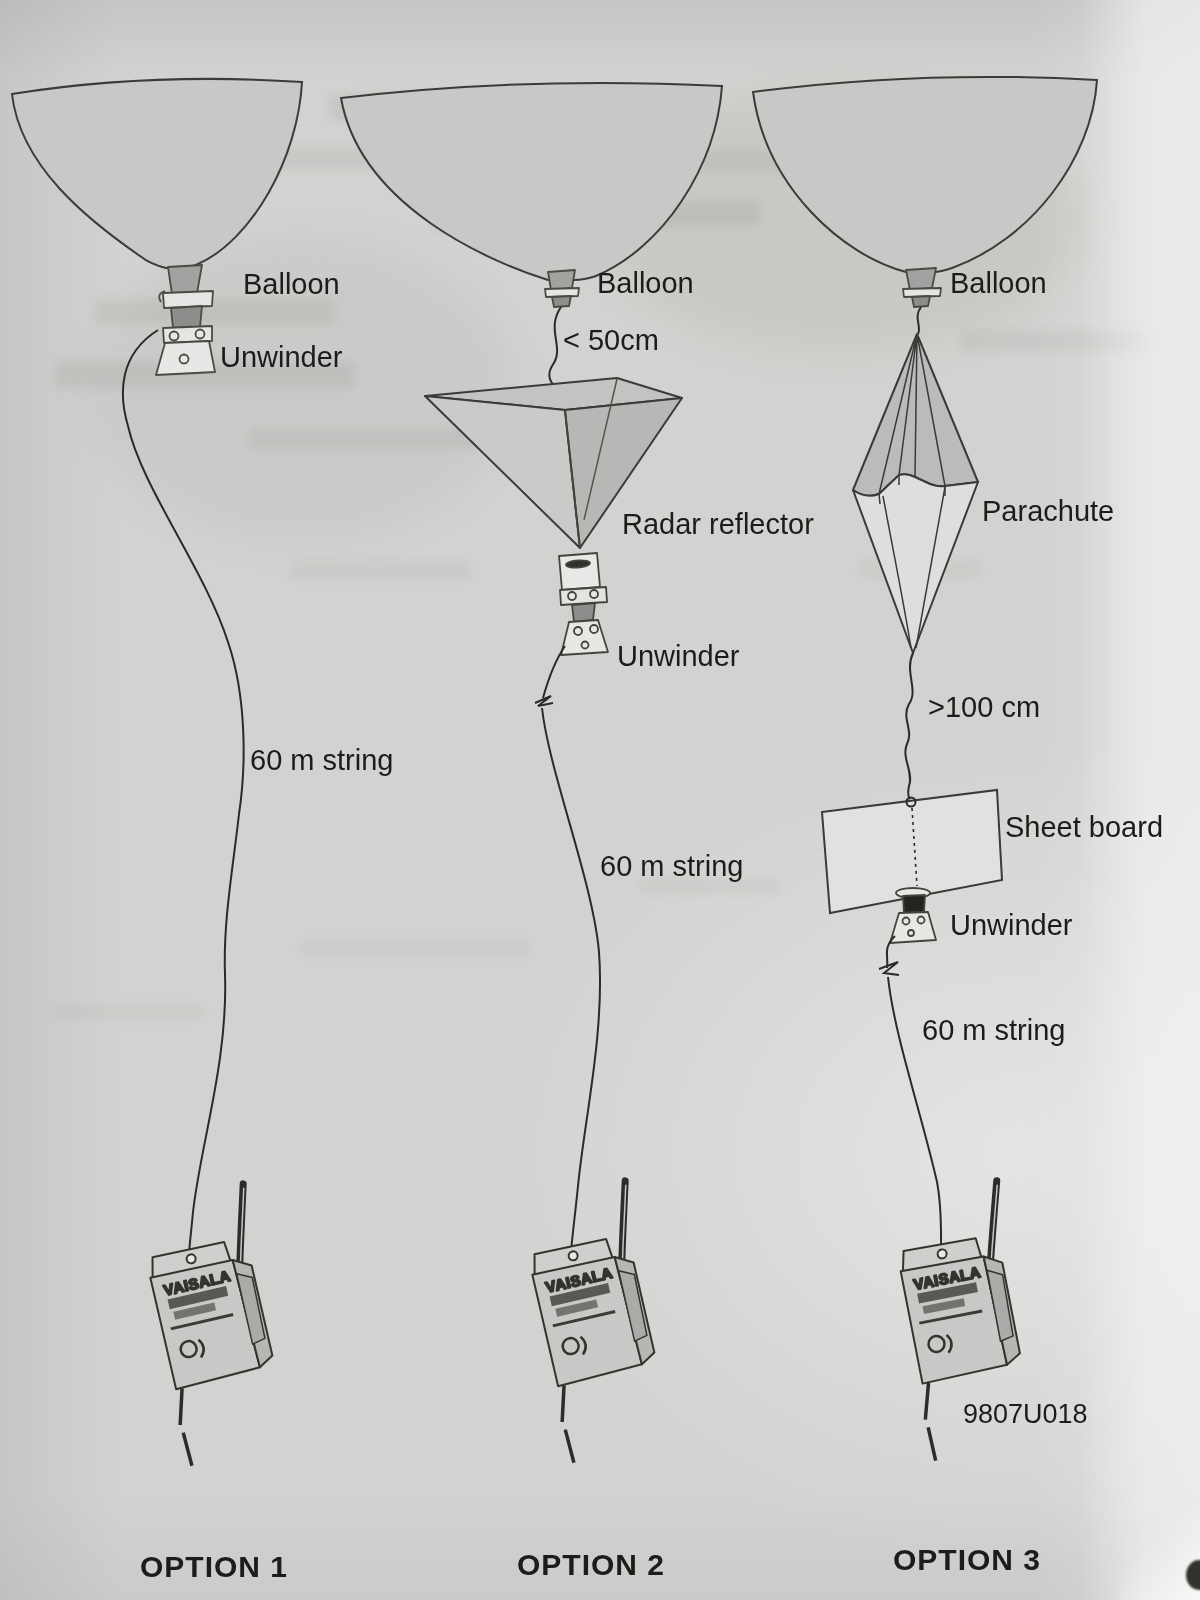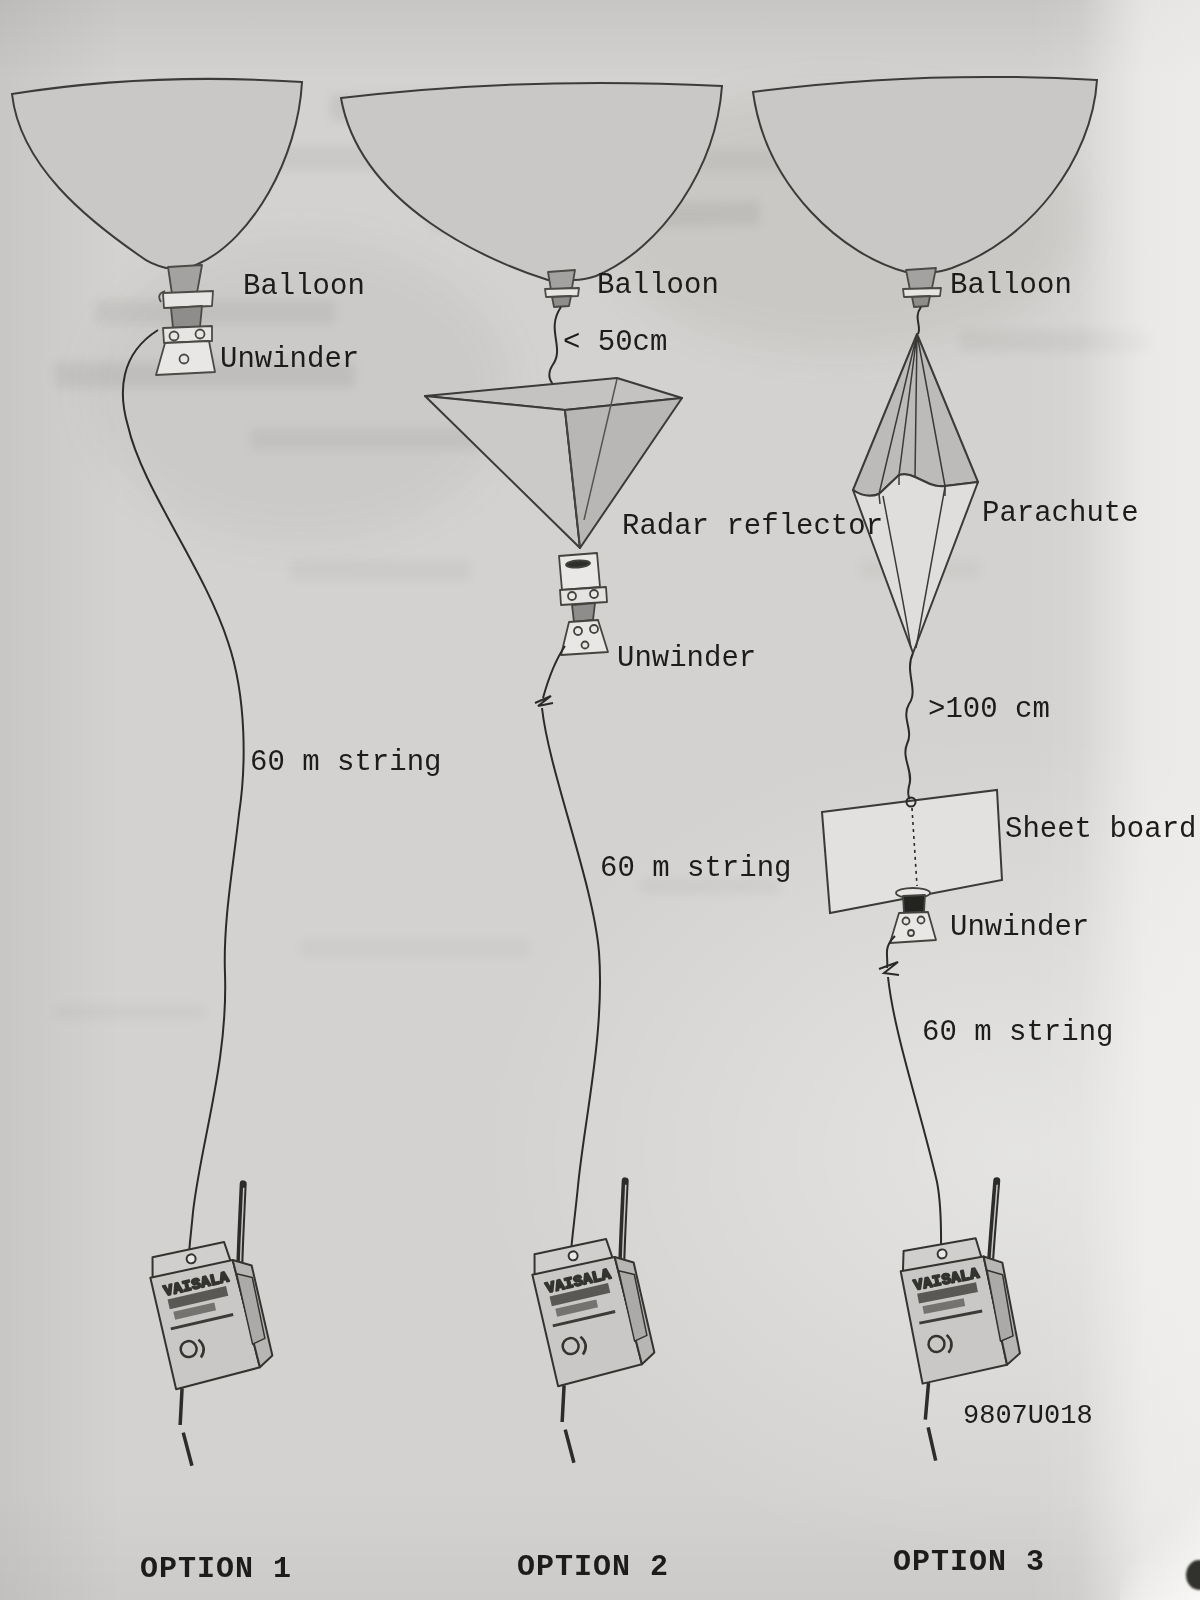--- a/index.html
+++ b/index.html
@@ -3,21 +3,21 @@
 <meta charset="utf-8">
 <style>
   html,body{margin:0;padding:0;background:#888;}
   .page{
     position:relative;width:1200px;height:1600px;overflow:hidden;
     background:
       radial-gradient(900px 700px at 85% 72%, rgba(255,255,255,.40), transparent 60%),
       linear-gradient(90deg, rgba(0,0,0,.055), transparent 10%, transparent 86%, rgba(255,255,255,.28)),
       linear-gradient(180deg, rgba(0,0,0,.06), transparent 5%, transparent 93%, rgba(0,0,0,.035)),
       #d3d2d0;
-    font-family:Liberation Mono, monospace;
+    font-family:Liberation Sans, sans-serif;
   }
   .right-band{position:absolute;top:0;left:1080px;width:120px;height:1600px;
     background:linear-gradient(90deg, transparent, rgba(246,245,243,.55) 55%);}
   .corner-wedge{position:absolute;left:1120px;top:1500px;width:80px;height:100px;
     background:linear-gradient(135deg, transparent 40%, rgba(250,249,247,.9));}
   .corner-glyph{position:absolute;left:1186px;top:1560px;width:26px;height:30px;
     background:#31312d;border-radius:50%;filter:blur(1px);}
   .artifact{position:absolute;background:#5c5b57;border-radius:4px;filter:blur(5px);}
   .blotch{position:absolute;border-radius:50%;filter:blur(18px);}
   svg{position:absolute;left:0;top:0;}

